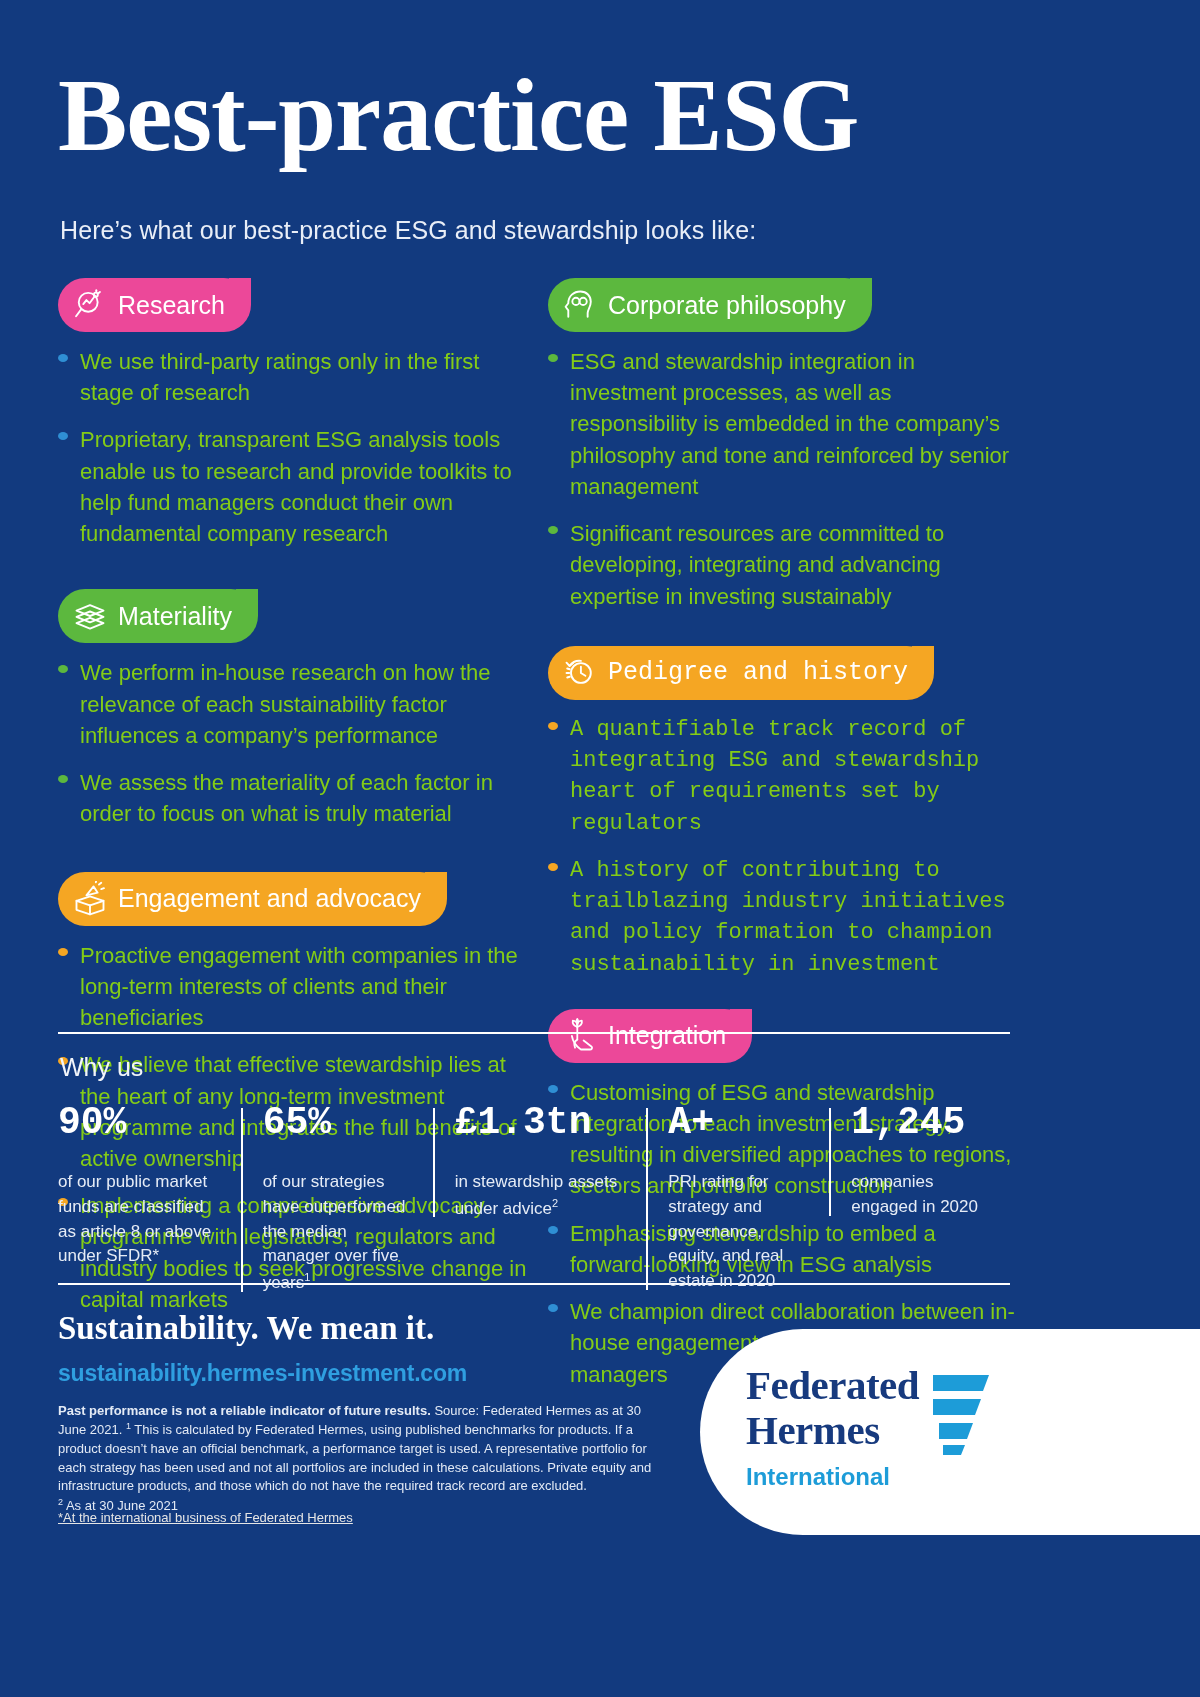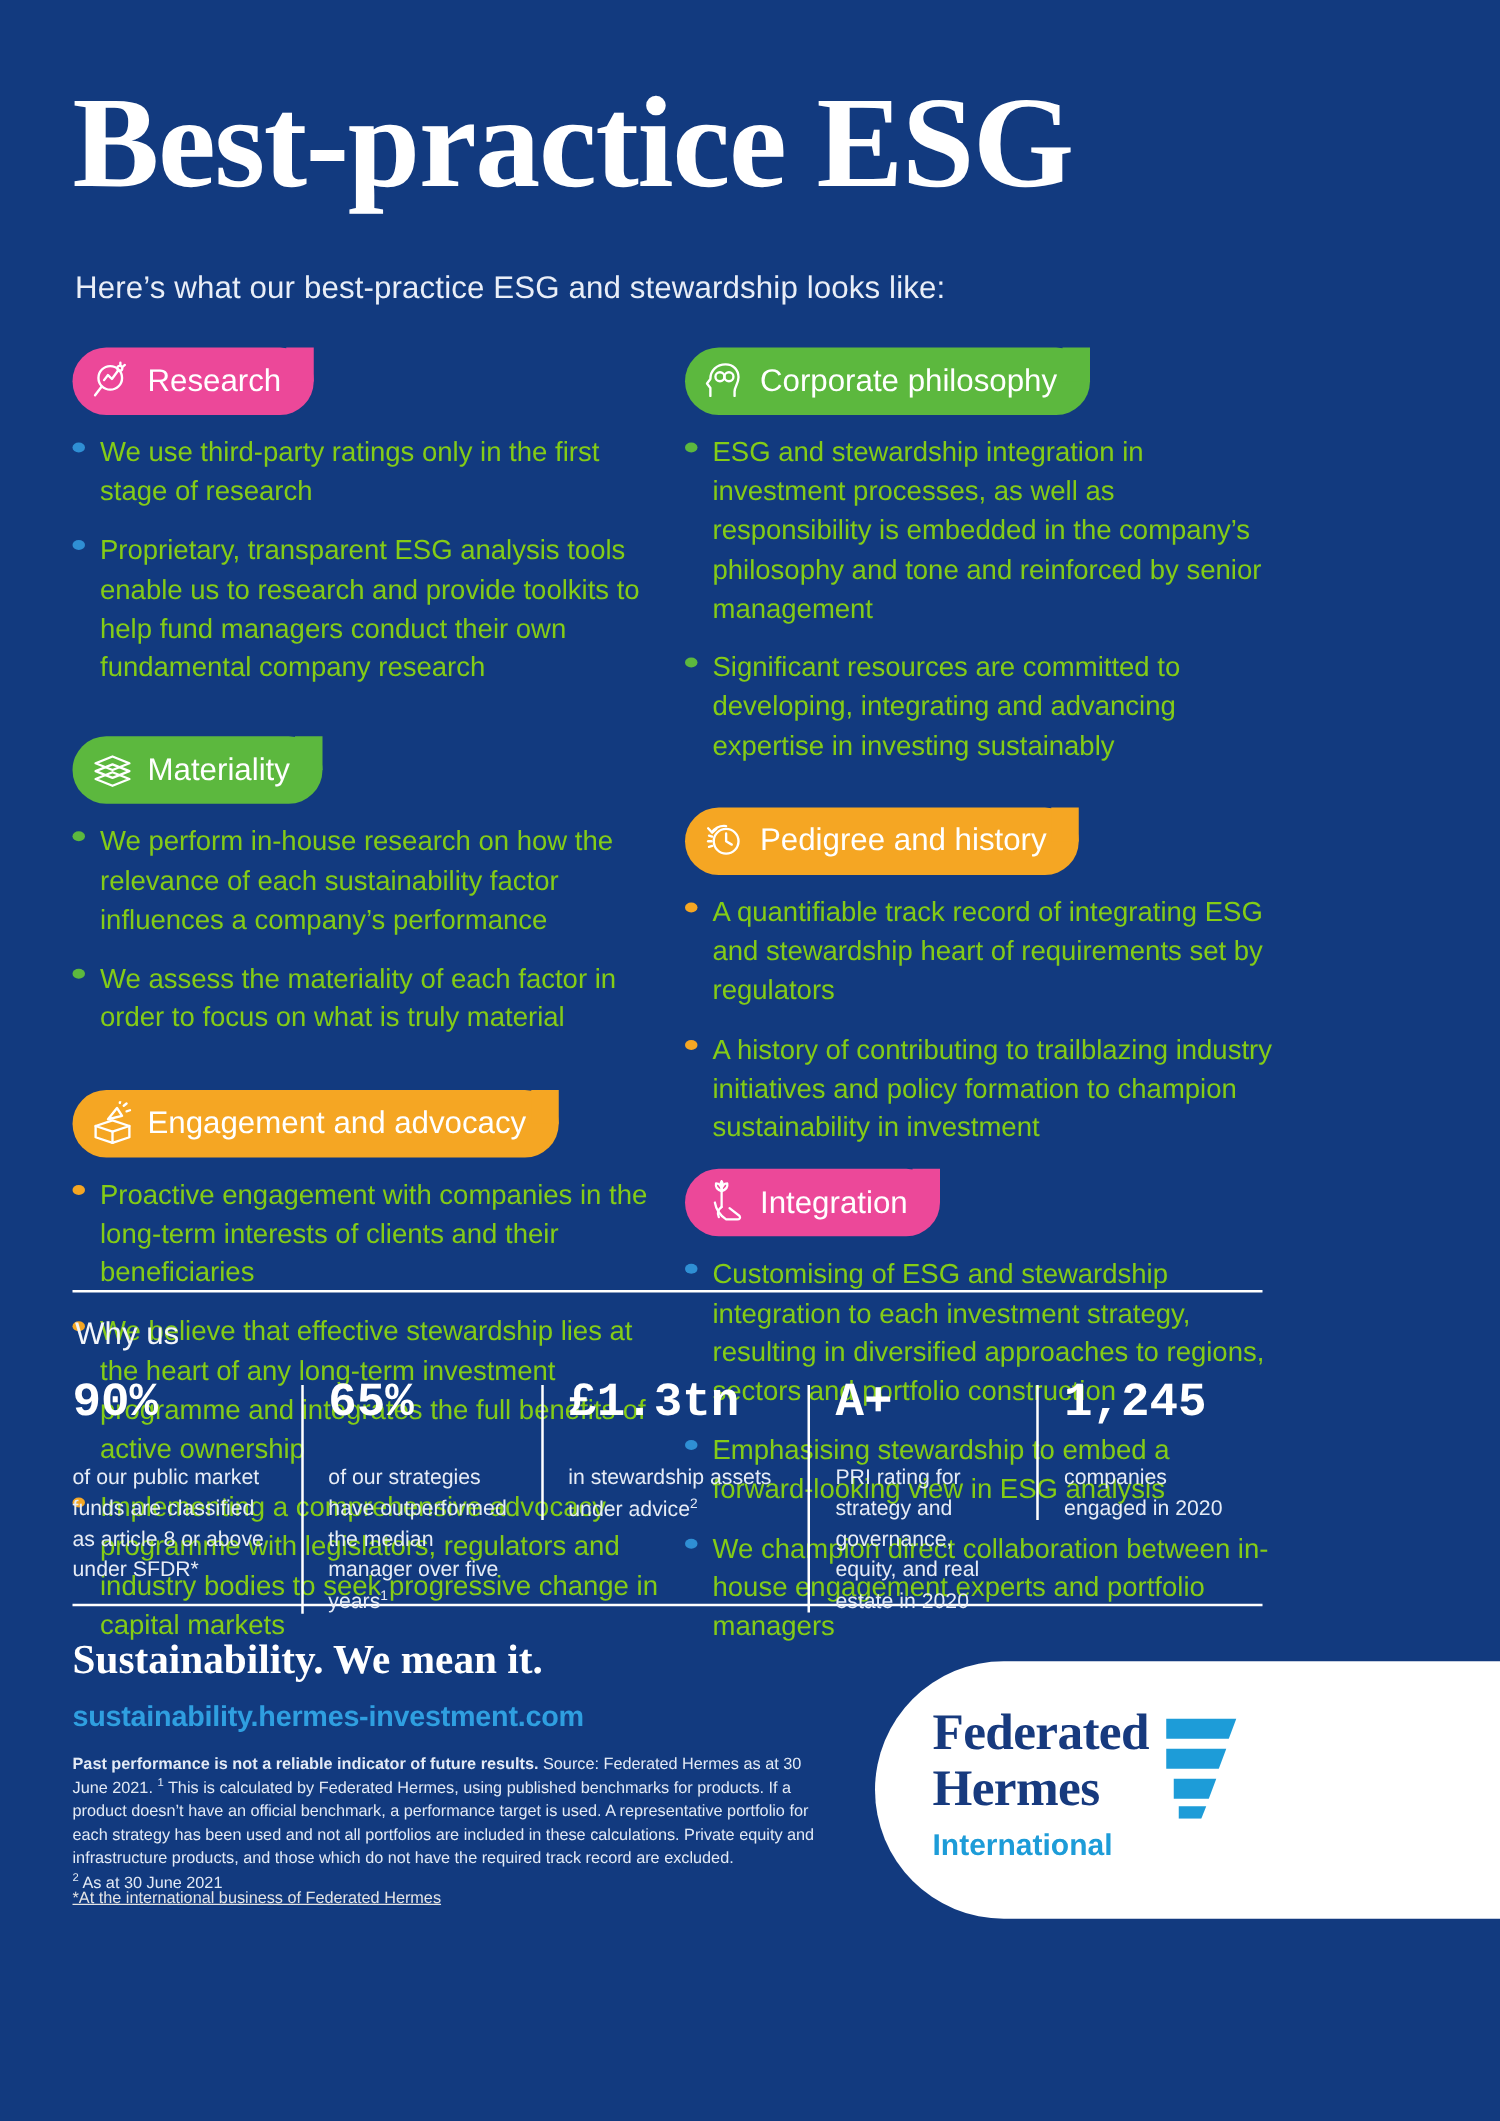--- a/index.html
+++ b/index.html
@@ -233,21 +233,21 @@
               <path d="M7 33 V26 L4 22 L7 18 C7 10 13 5 20.5 5 C27.5 5 32 10 32 16.5 C32 22 28.5 25 28.5 29 V33"></path>
               <circle cx="15.5" cy="16" r="4"></circle>
               <circle cx="23.5" cy="16" r="4"></circle>
             </svg>
           </span>
           <span class="plabel">Corporate philosophy</span>
         </div><ul class="blist bl-green">
           <li>ESG and stewardship integration in investment processes, as well as responsibility is embedded in the company’s philosophy and tone and reinforced by senior management</li>
           <li>Significant resources are committed to developing, integrating and advancing expertise in investing sustainably</li>
         </ul></div>
-      <div class="block" style="margin-bottom: 18px;"><div class="pill orange">
+      <div class="block" style="margin-bottom: 29px; font-family: Liberation Mono, monospace;"><div class="pill orange">
           <span style="display: block; width: 36px; height: 36px;">
             <svg class="icon" viewBox="0 0 40 40" fill="none" stroke="#fff" stroke-width="2.1" stroke-linecap="round" stroke-linejoin="round">
               <circle cx="21" cy="20" r="11"></circle>
               <polyline points="21,13 21,20 26,23"></polyline>
               <path d="M8.5 12 A13.5 13.5 0 0 1 21 6.5"></path>
               <polyline points="5,8.5 8.5,12.2 12.3,9"></polyline>
               <line x1="5" y1="20" x2="8" y2="20"></line>
               <line x1="5.8" y1="25" x2="8.6" y2="24.2"></line>
               <line x1="5.8" y1="15" x2="8.6" y2="15.8"></line>
             </svg>

